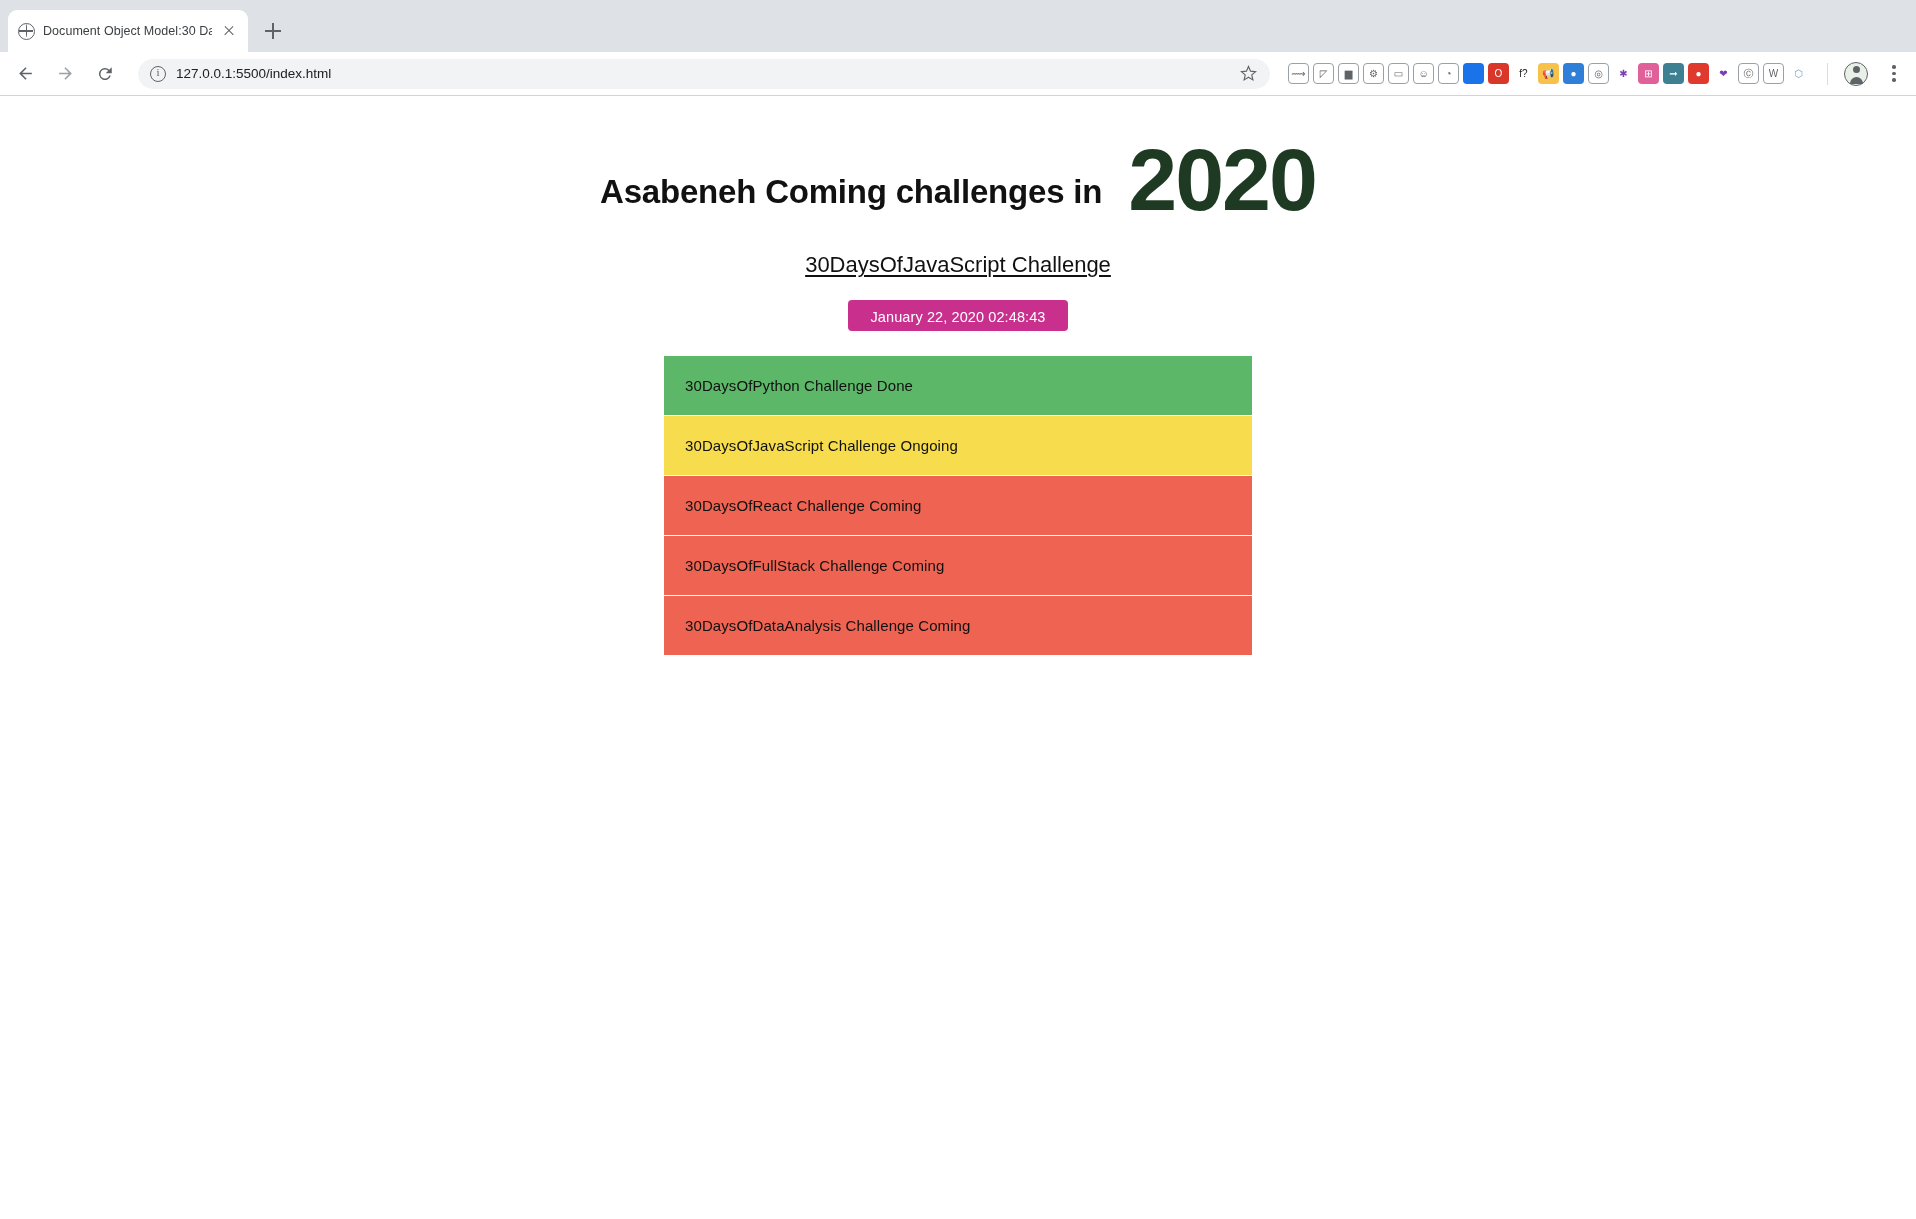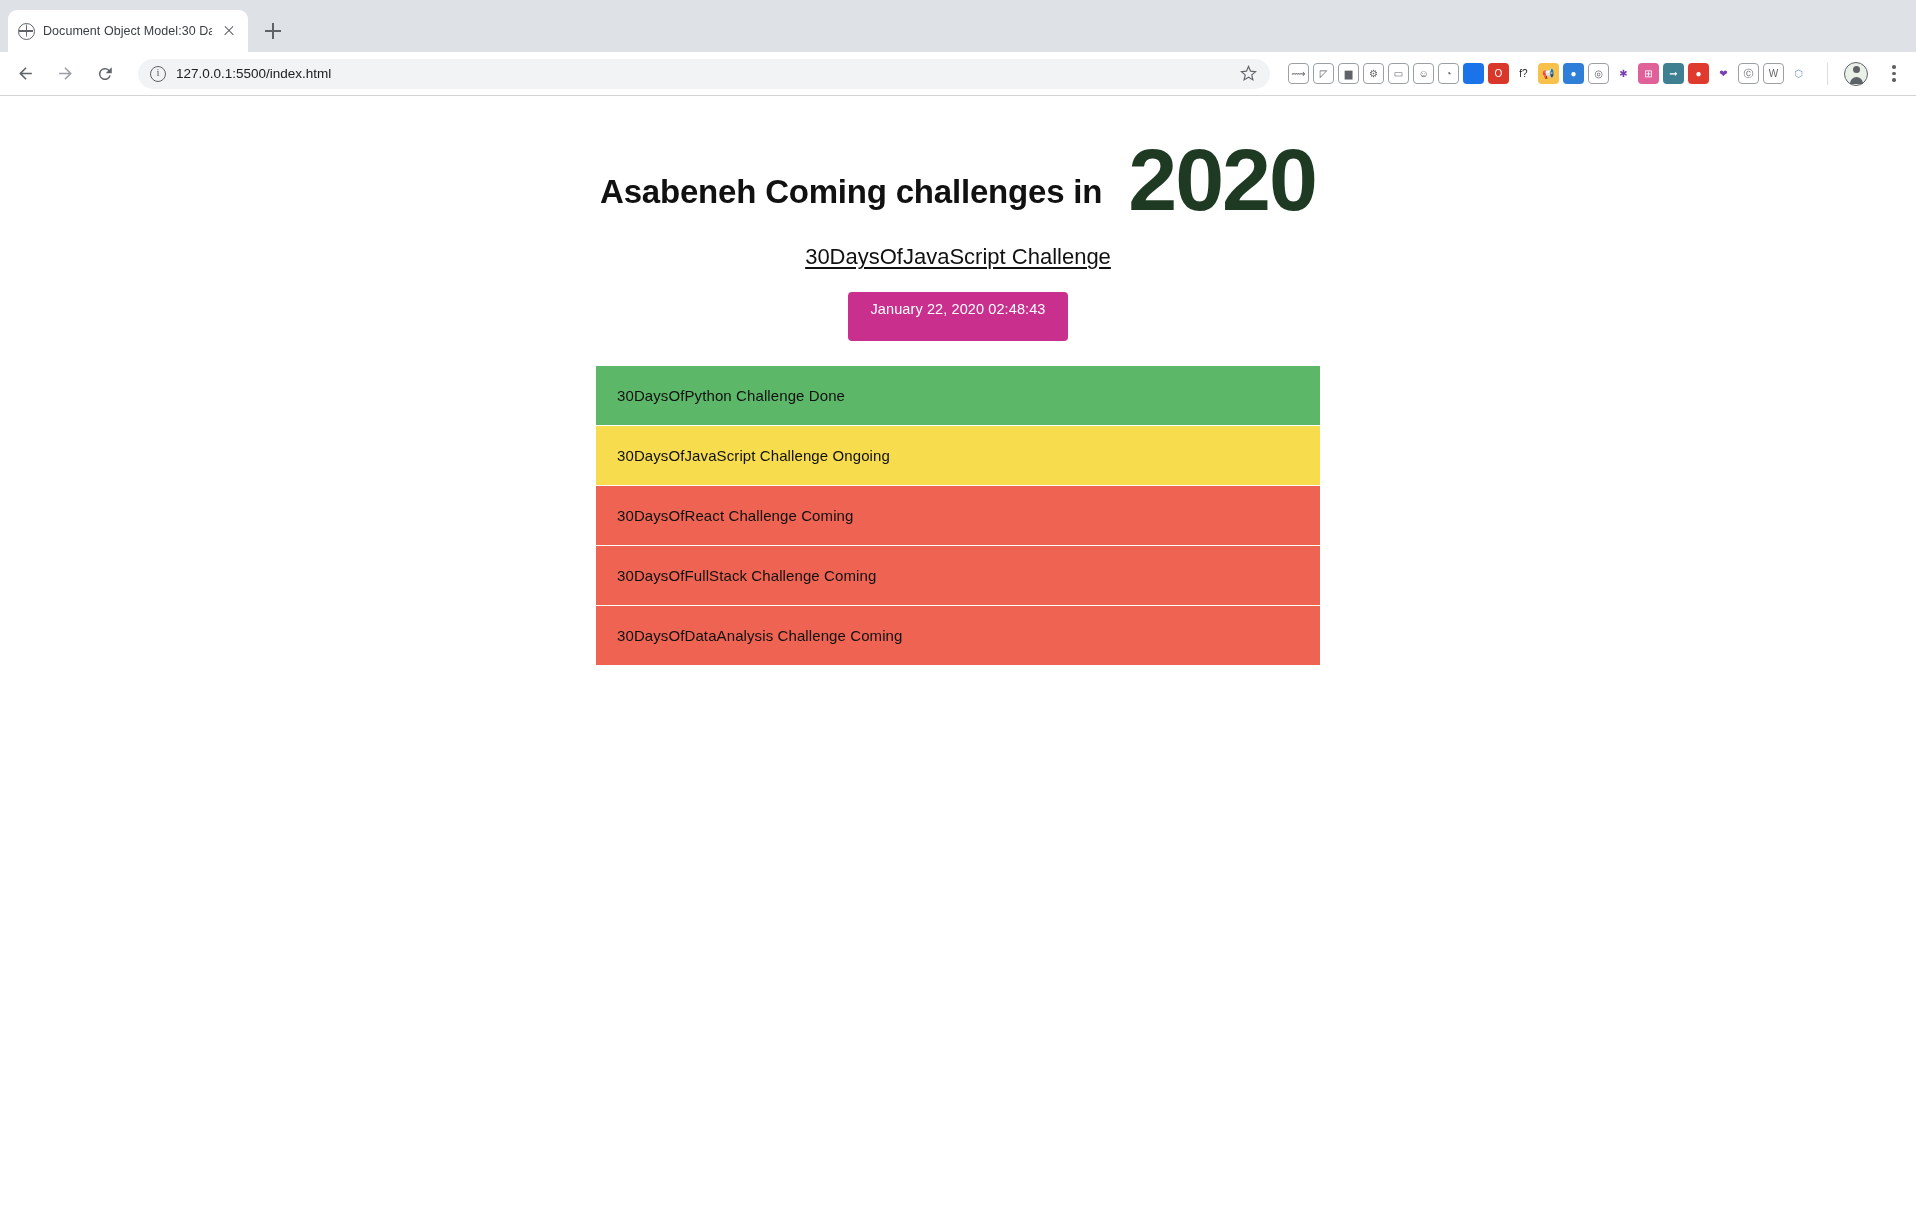--- a/index.html
+++ b/index.html
@@ -270,38 +270,38 @@
   .headline .year {
     font-size: 88px;
     color: #1e3a22;
     font-weight: bold;
     letter-spacing: -2px;
     display: inline-block;
     line-height: 0.95;
     margin-left: 26px;
   }
   .subtitle {
-    margin-top: 22px;
+    margin-top: 30px;
     font-size: 22px;
     color: #111111;
     text-decoration: underline;
     text-underline-offset: 3px;
   }
   .time-badge {
     display: inline-block;
     margin-top: 22px;
     background: #c9308e;
     color: #ffffff;
     font-size: 14.5px;
-    padding: 9px 22px 24px;
+    padding: 9px 22px 6px;
     border-radius: 4px;
     letter-spacing: 0.1px;
   }
   .challenge-list {
-    width: 724px;
+    width: 588px;
     margin: 25px auto 0;
     text-align: left;
   }
   .challenge {
     height: 59px;
     display: flex;
     align-items: center;
     padding-left: 21px;
     font-size: 15px;
     color: #111111;

